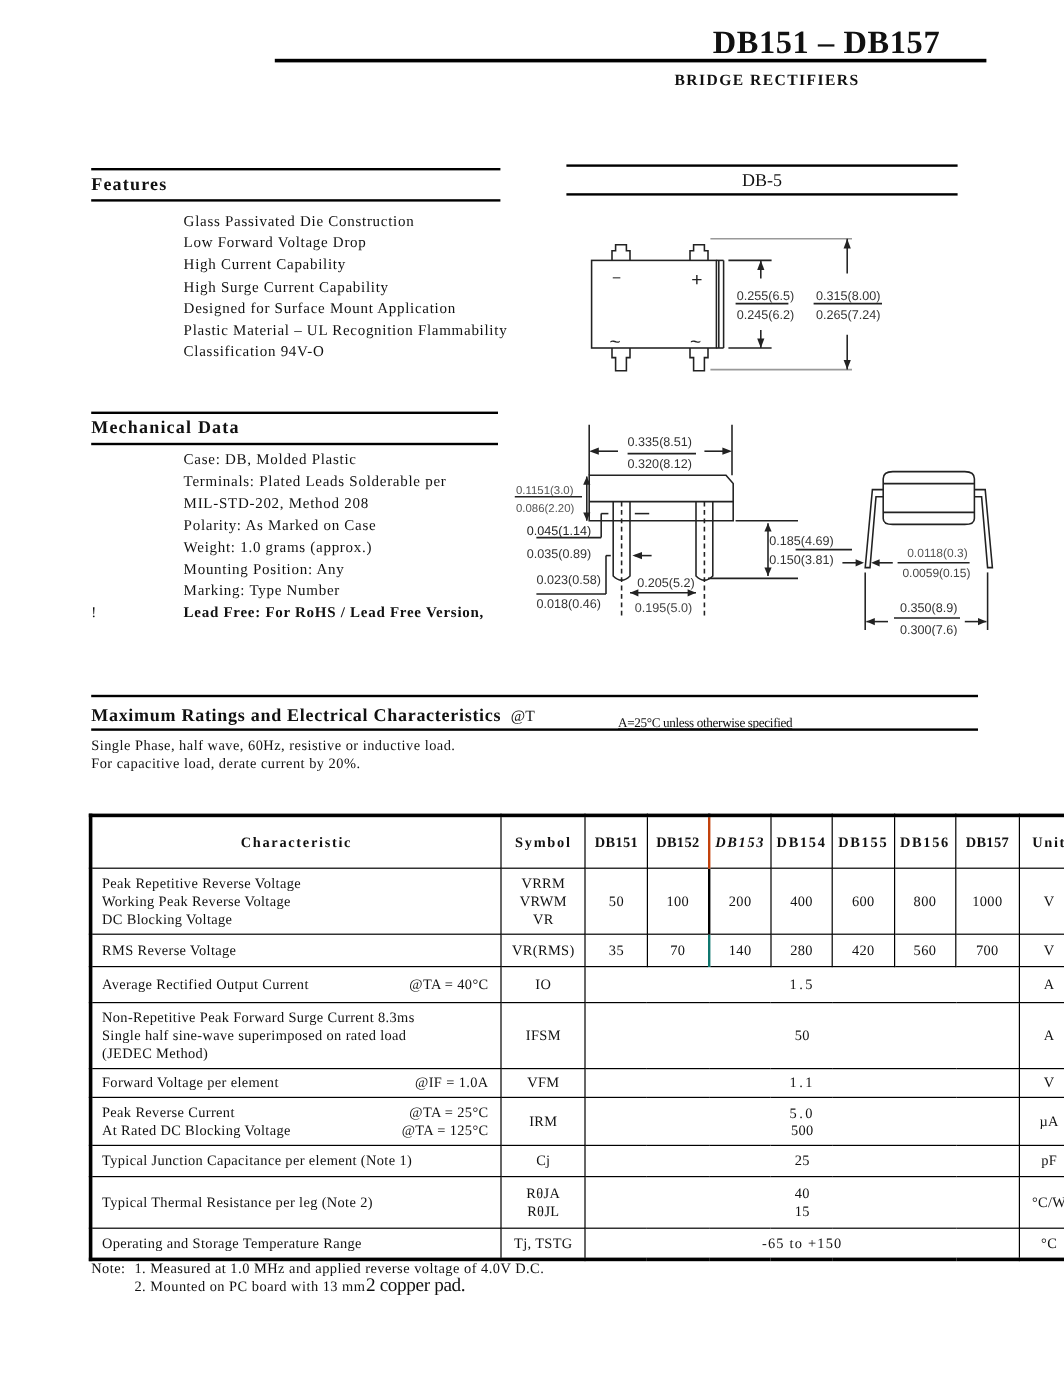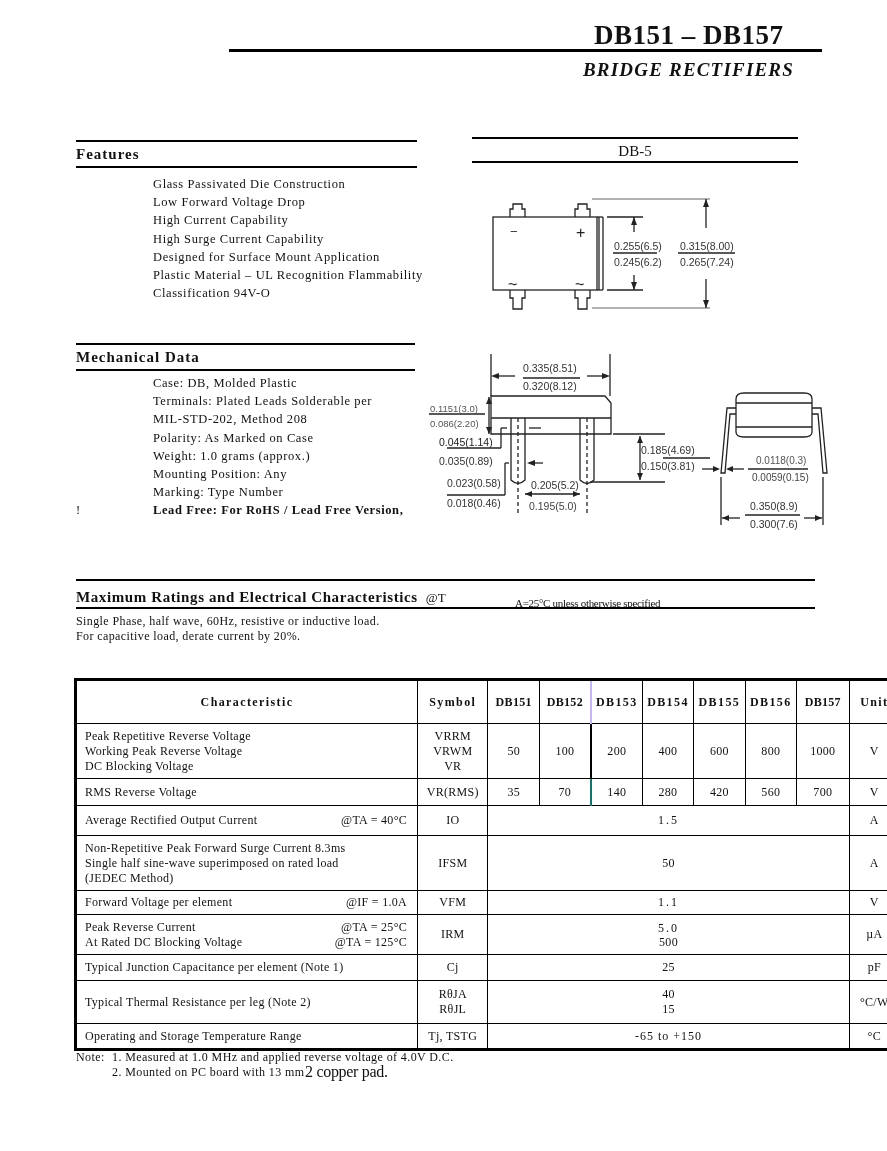--- a/index.html
+++ b/index.html
@@ -1,20 +1,20 @@
 <!DOCTYPE html>
 <html><head>
 <meta charset="utf-8">
 <style>
   html, body { margin:0; padding:0; background:#ffffff; }
   body { width:887px; height:1151px; position:relative; overflow:hidden; font-family:"Liberation Serif", "DejaVu Serif", serif; color:#111; }
   .abs { position:absolute; }
   .rule { position:absolute; background:#000; }
   .title { left:594px; top:20px; font-size:27px; font-weight:bold; letter-spacing:0.5px; white-space:nowrap; }
-  .subtitle { left:583px; top:59px; font-size:19px; font-weight:bold; font-style:italic; letter-spacing:1.2px; white-space:nowrap; }
+  .subtitle { left:562px; top:59px; font-size:13px; font-weight:bold; letter-spacing:1.2px; white-space:nowrap; }
   .sec-title { font-size:15px; font-weight:bold; letter-spacing:1px; white-space:nowrap; }
   .list { font-size:12.5px; letter-spacing:0.6px; line-height:18.2px; white-space:nowrap; }
   .list div { height:18.2px;margin-left:45px; }
   .pkg-label { left:472px; width:326px; text-align:center; top:143px; font-size:15px; }
   .note-line { font-size:12px; letter-spacing:0.4px; white-space:nowrap; }
   table.spec { position:absolute; left:74px; top:654px; width:828px; border-collapse:collapse; border:3px solid #000; font-size:12px; table-layout:fixed;margin-top:24px; }
   table.spec td, table.spec th { border:1px solid #000; padding:0 4px; vertical-align:middle; text-align:center; letter-spacing:0.3px; }
   table.spec th { font-weight:bold; font-size:12px; height:42px; }
   table.spec th.lsp { letter-spacing:1.4px; }
   table.spec td.char { text-align:left; padding-left:8px; line-height:15px; }
@@ -212,21 +212,21 @@
       <col style="width:46px">
       <col style="width:47px">
       <col style="width:46px">
   </colgroup>
   <thead>
     <tr>
       <th class="lsp">Characteristic</th>
       <th class="lsp">Symbol</th>
       <th style="padding:0;">DB151</th>
       <th style="padding:0;">DB152</th>
-      <th class="lsp" style="padding:0; border-left:2px solid #c4b5fd;">DB153</th>
+      <th class="lsp" style="padding:0; border-left:2px solid #c2410c;font-style:italic;">DB153</th>
       <th class="lsp" style="padding:0;">DB154</th>
       <th class="lsp" style="padding:0;">DB155</th>
       <th class="lsp" style="padding:0;">DB156</th>
       <th style="padding:0;">DB157</th>
       <th class="lsp">Unit</th>
     </tr>
   </thead>
   <tbody>
 
     <tr style="height:55px;">

